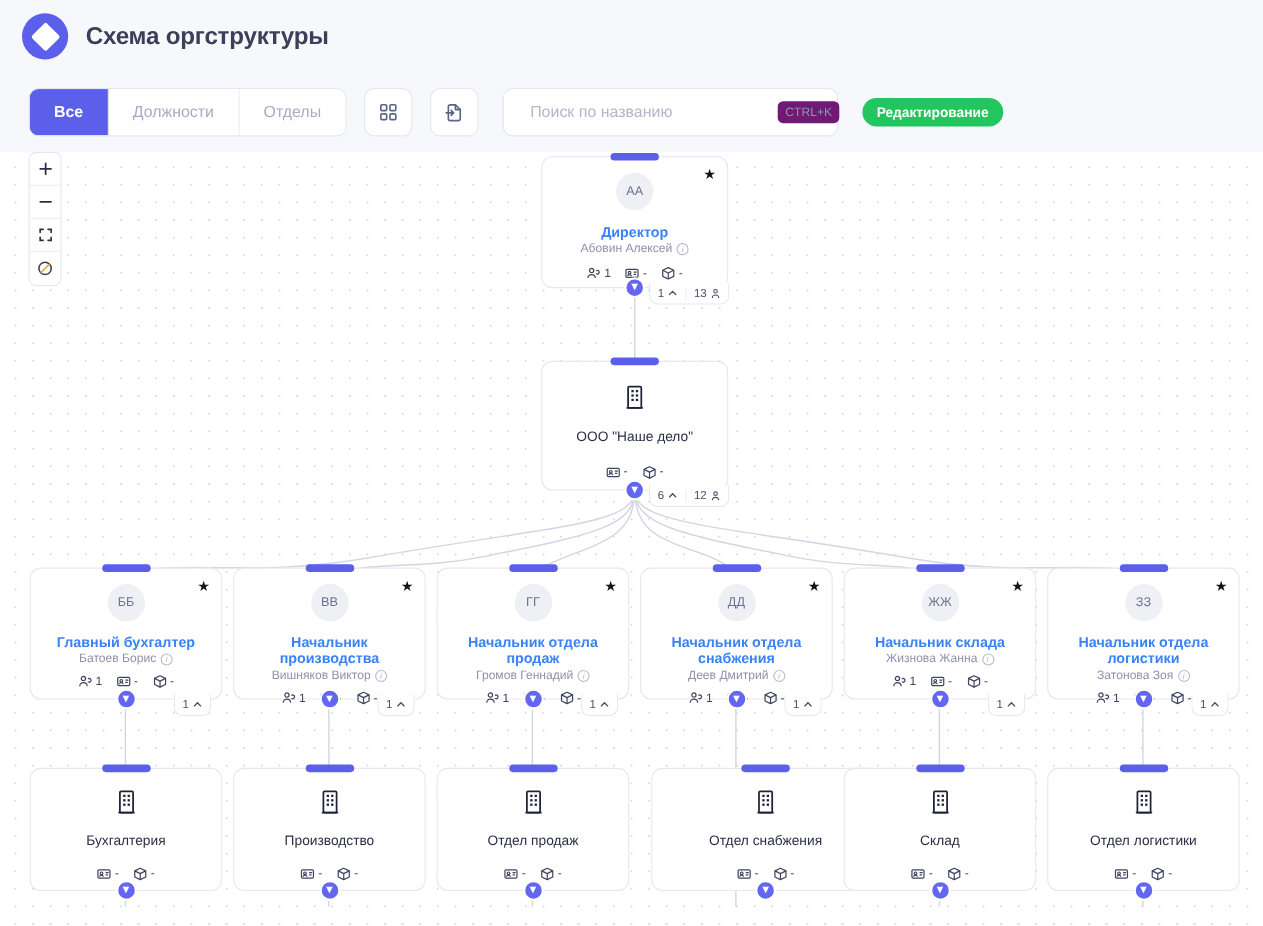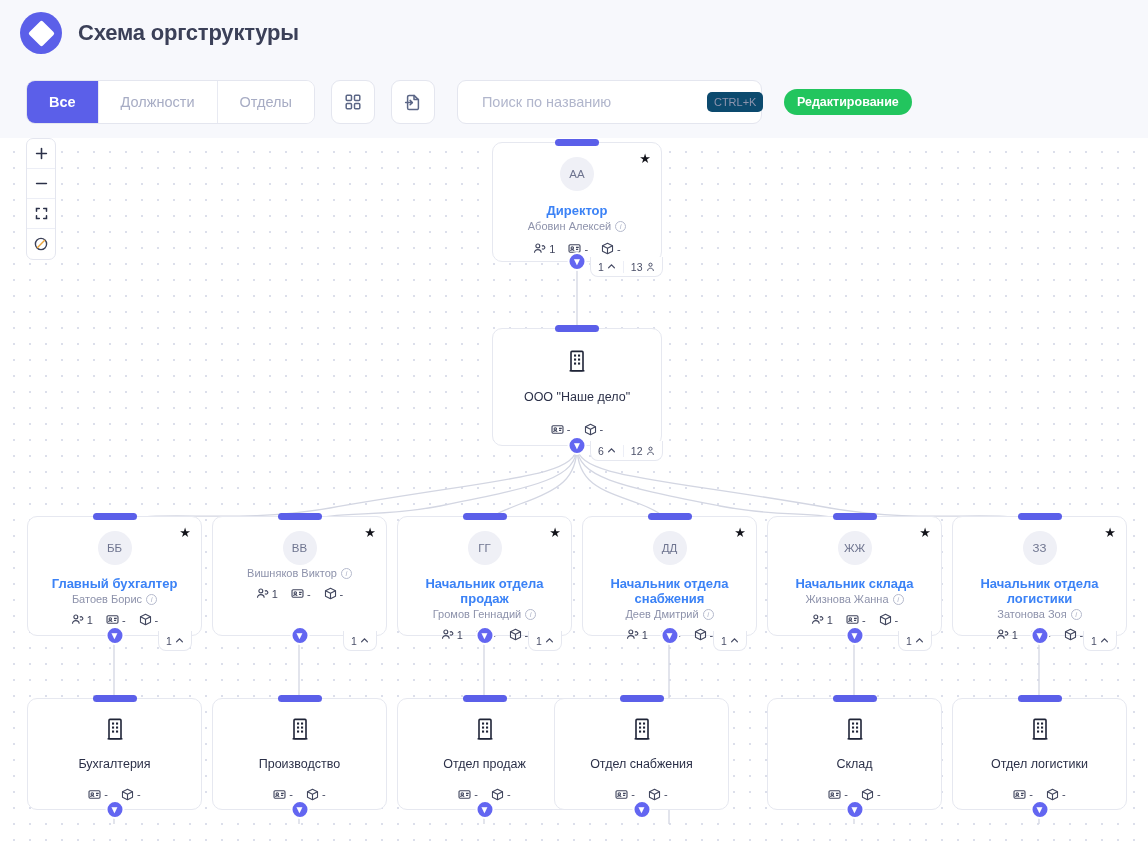--- a/index.html
+++ b/index.html
@@ -82,21 +82,21 @@
   }
   .search-box input {
     flex: 1; border: none; outline: none;
     font-size: 14.5px; color: #4a4f68;
     font-family: "Liberation Sans", sans-serif;
     background: transparent;
   }
   .search-box input::placeholder { color: #b1b6cc; }
   .kbd {
     font-size: 11px; color: #8e94ae;
-    background: #0c4a6e; border-radius: 5px;
+    background: #701a75; border-radius: 5px;
     padding: 4px 7px; white-space: nowrap; margin-left: 28px;
   }
   .status-pill {
     margin-left: 22px;
     background: #22c55e; color: #ffffff;
     font-size: 12.5px; font-weight: bold;
     border-radius: 14px; padding: 6px 13px;
     white-space: nowrap; cursor: pointer;
   }
 
@@ -444,20 +444,21 @@
             <span>1</span>
             <svg width="9" height="9" viewBox="0 0 10 10" fill="none" stroke="#4a4f68" stroke-width="1.3" stroke-linecap="round">
               <path d="M1.8 6.4 5 3.2l3.2 3.2"></path>
             </svg>
           </span>
         </div>
         <div class="node" style="left: 212px; top: 378px; width: 175px; height: 120px; padding-top: 14px;">
           <div class="node-cap"></div>
           <div class="star">★</div>
           <div class="avatar">ВВ</div>
+          <div class="node-title" style="margin-top:11px;">Начальник производства</div>
           <div class="node-sub">
             <span>Вишняков Виктор</span>
             <span class="info-i">i</span>
           </div>
           <div class="metrics" style="margin-top:8px;">
             <span class="metric">
               <svg width="13" height="13" viewBox="0 0 14 14" fill="none" stroke="#41465e" stroke-width="1.2">
                 <circle cx="5.2" cy="4.2" r="2.1"></circle>
                 <path d="M1.6 11.6c0-2 1.6-3.4 3.6-3.4s3.6 1.4 3.6 3.4"></path>
                 <path d="M9.6 4.6a1.8 1.8 0 1 1 0 2.6"></path>
@@ -764,21 +765,21 @@
             <span class="metric">
               <svg width="13" height="13" viewBox="0 0 14 14" fill="none" stroke="#41465e" stroke-width="1.2" stroke-linejoin="round">
                 <path d="M7 1.4 12.4 4v6L7 12.6 1.6 10V4z"></path>
                 <path d="M1.6 4 7 6.7 12.4 4M7 6.7v5.9"></path>
               </svg>
               <span>-</span>
             </span>
           </div>
           <div class="collapse-dot">▼</div>
         </div>
-        <div class="node" style="left: 554px; top: 560px; width: 175px; height: 112px; padding-top: 18px;">
+        <div class="node" style="left: 592px; top: 560px; width: 208px; height: 112px; padding-top: 18px;">
           <div class="node-cap"></div>
           <div class="bldg-icon">
             <svg width="22" height="24" viewBox="0 0 22 24" fill="none" stroke="#1f2437" stroke-width="1.6">
               <rect x="5" y="2.4" width="12" height="19.4" rx="1"></rect>
               <rect x="8" y="5.5" width="2.1" height="2.1" fill="#1f2437" stroke="none"></rect>
               <rect x="12" y="5.5" width="2.1" height="2.1" fill="#1f2437" stroke="none"></rect>
               <rect x="8" y="9.5" width="2.1" height="2.1" fill="#1f2437" stroke="none"></rect>
               <rect x="12" y="9.5" width="2.1" height="2.1" fill="#1f2437" stroke="none"></rect>
               <rect x="8" y="13.5" width="2.1" height="2.1" fill="#1f2437" stroke="none"></rect>
               <rect x="12" y="13.5" width="2.1" height="2.1" fill="#1f2437" stroke="none"></rect>

